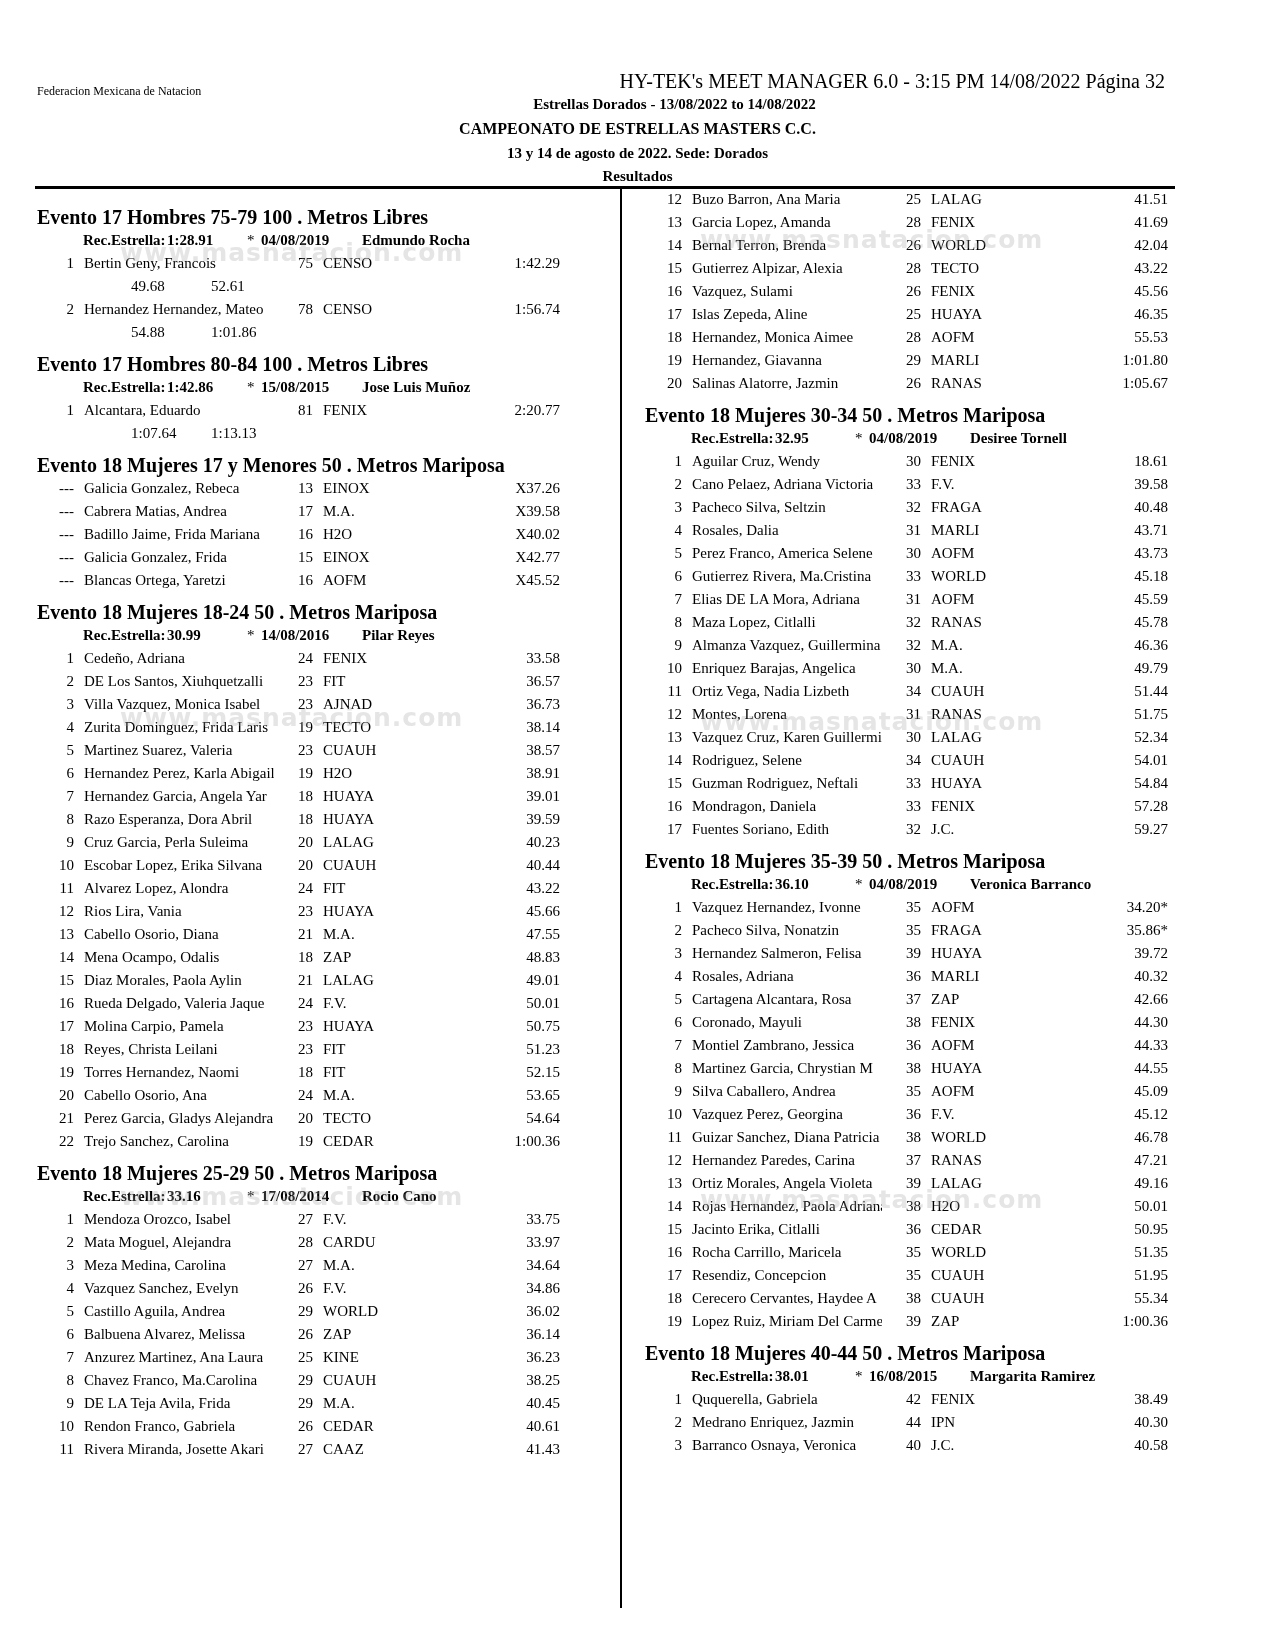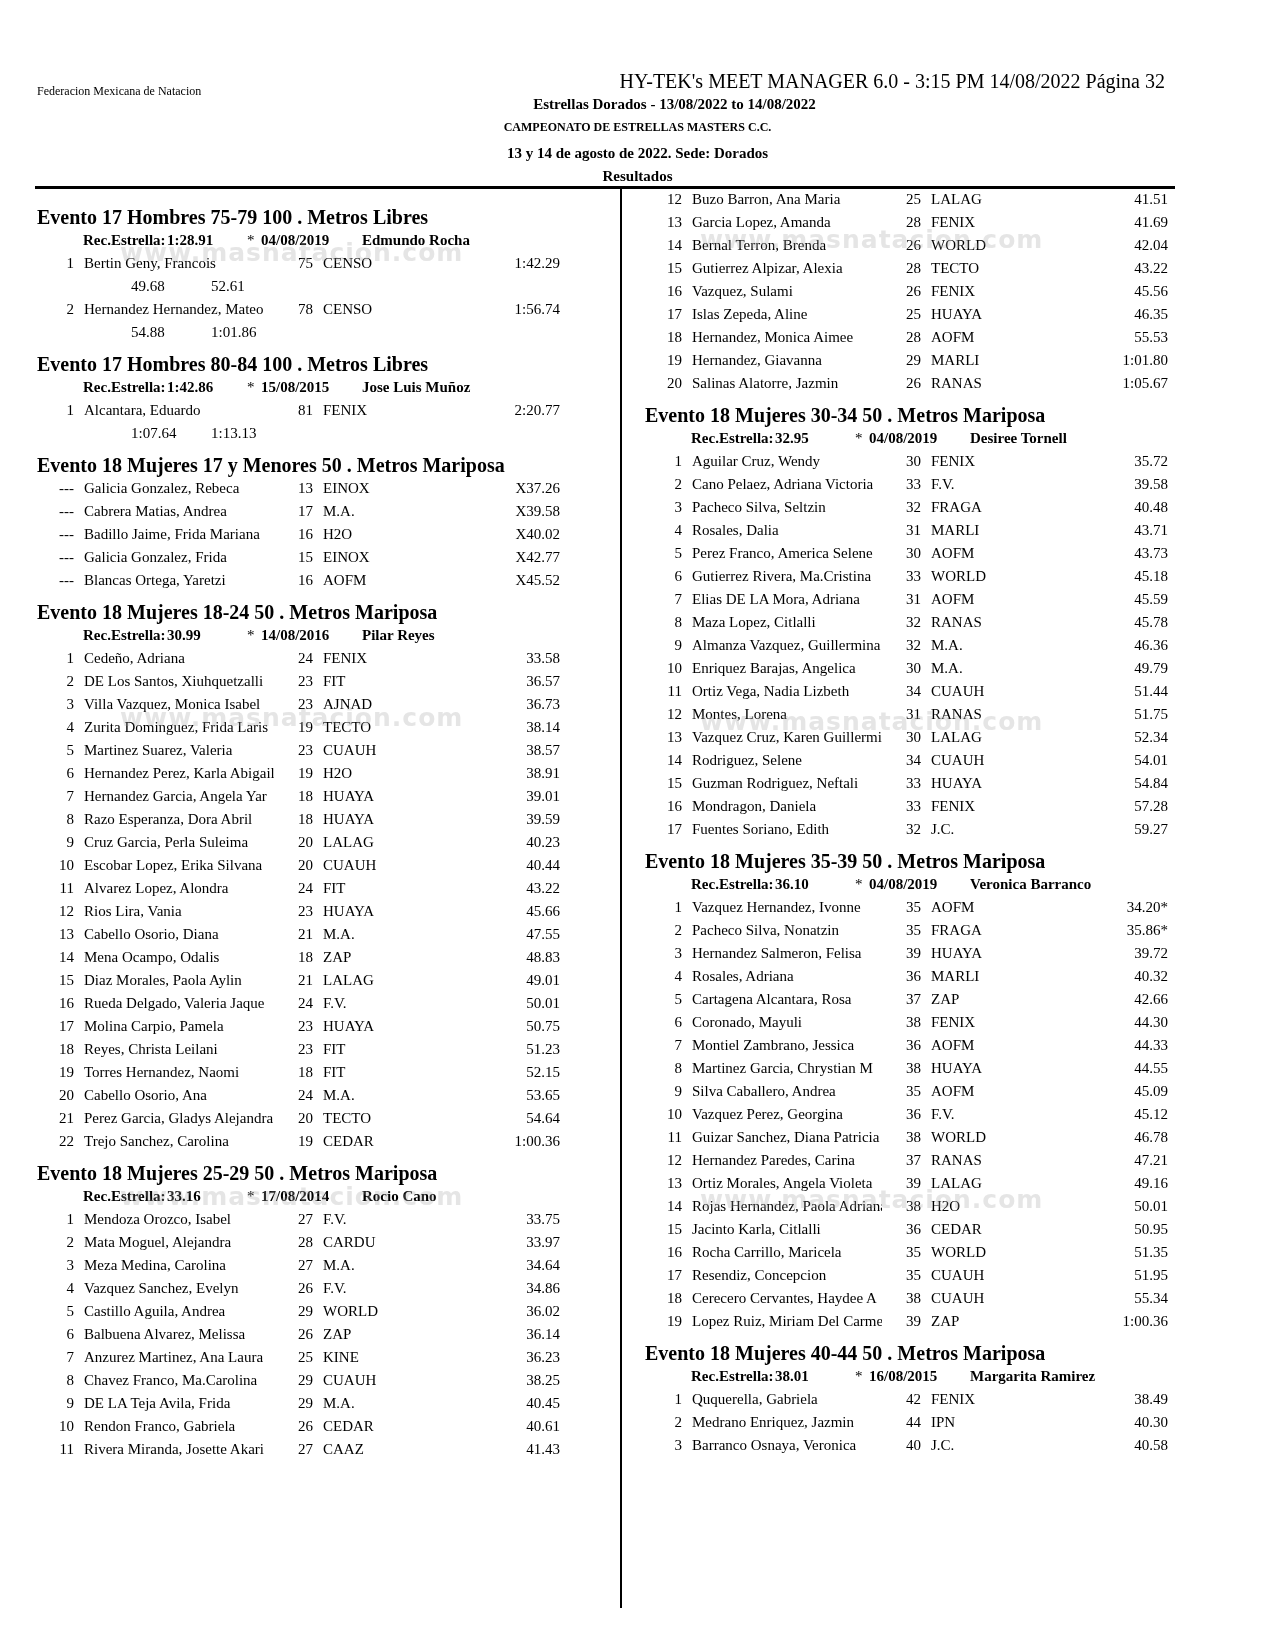--- a/index.html
+++ b/index.html
@@ -5,21 +5,21 @@
   html, body { margin:0; padding:0; background:#ffffff; }
   body {
     width:1275px; height:1650px; position:relative; overflow:hidden;
     font-family:"Liberation Serif", "DejaVu Serif", serif; color:#000;
     font-size:15px;
   }
   .hdr-left { position:absolute; left:37px; top:84px; font-size:12px; }
   .hdr-right { position:absolute; right:110px; top:70px; font-size:20px; }
   .hdr-center { position:absolute; left:0; width:1275px; text-align:center; font-weight:bold; font-size:15px; }
   .hdr-c1 { top:96px;padding-left:37px; }
-  .hdr-c2 { top:120px; font-size:12px; }
+  .hdr-c2 { top:120px; font-size:16px; }
   .hdr-c3 { top:145px; }
   .hdr-c4 { top:168px; }
   .top-rule { position:absolute; left:35px; top:186px; width:1140px; height:3px; background:#000; }
   .col-rule { position:absolute; left:620px; top:188px; width:2px; height:1420px; background:#000; }
 
   .column { position:absolute; top:188px; }
   .col-left { left:37px; width:560px; }
   .col-right { left:645px; width:560px; }
 
   .event { margin-bottom:9px; }
@@ -473,21 +473,21 @@
         <span class="time">32.95</span>
         <span class="star">*</span>
         <span class="date">04/08/2019</span>
         <span class="holder">Desiree Tornell</span>
       </div>
       <div class="row">
         <span class="place">1</span>
         <span class="name">Aguilar Cruz, Wendy</span>
         <span class="age">30</span>
         <span class="team">FENIX</span>
-        <span class="result">35.72</span>
+        <span class="result">18.61</span>
       </div>
       <div class="row">
         <span class="place">2</span>
         <span class="name">Cano Pelaez, Adriana Victoria</span>
         <span class="age">33</span>
         <span class="team">F.V.</span>
         <span class="result">39.58</span>
       </div>
       <div class="row">
         <span class="place">3</span>
@@ -697,21 +697,21 @@
       </div>
       <div class="row">
         <span class="place">14</span>
         <span class="name">Rojas Hernandez, Paola Adriana</span>
         <span class="age">38</span>
         <span class="team">H2O</span>
         <span class="result">50.01</span>
       </div>
       <div class="row">
         <span class="place">15</span>
-        <span class="name">Jacinto Karla, Citlalli</span>
+        <span class="name">Jacinto Erika, Citlalli</span>
         <span class="age">36</span>
         <span class="team">CEDAR</span>
         <span class="result">50.95</span>
       </div>
       <div class="row">
         <span class="place">16</span>
         <span class="name">Rocha Carrillo, Maricela</span>
         <span class="age">35</span>
         <span class="team">WORLD</span>
         <span class="result">51.35</span>

